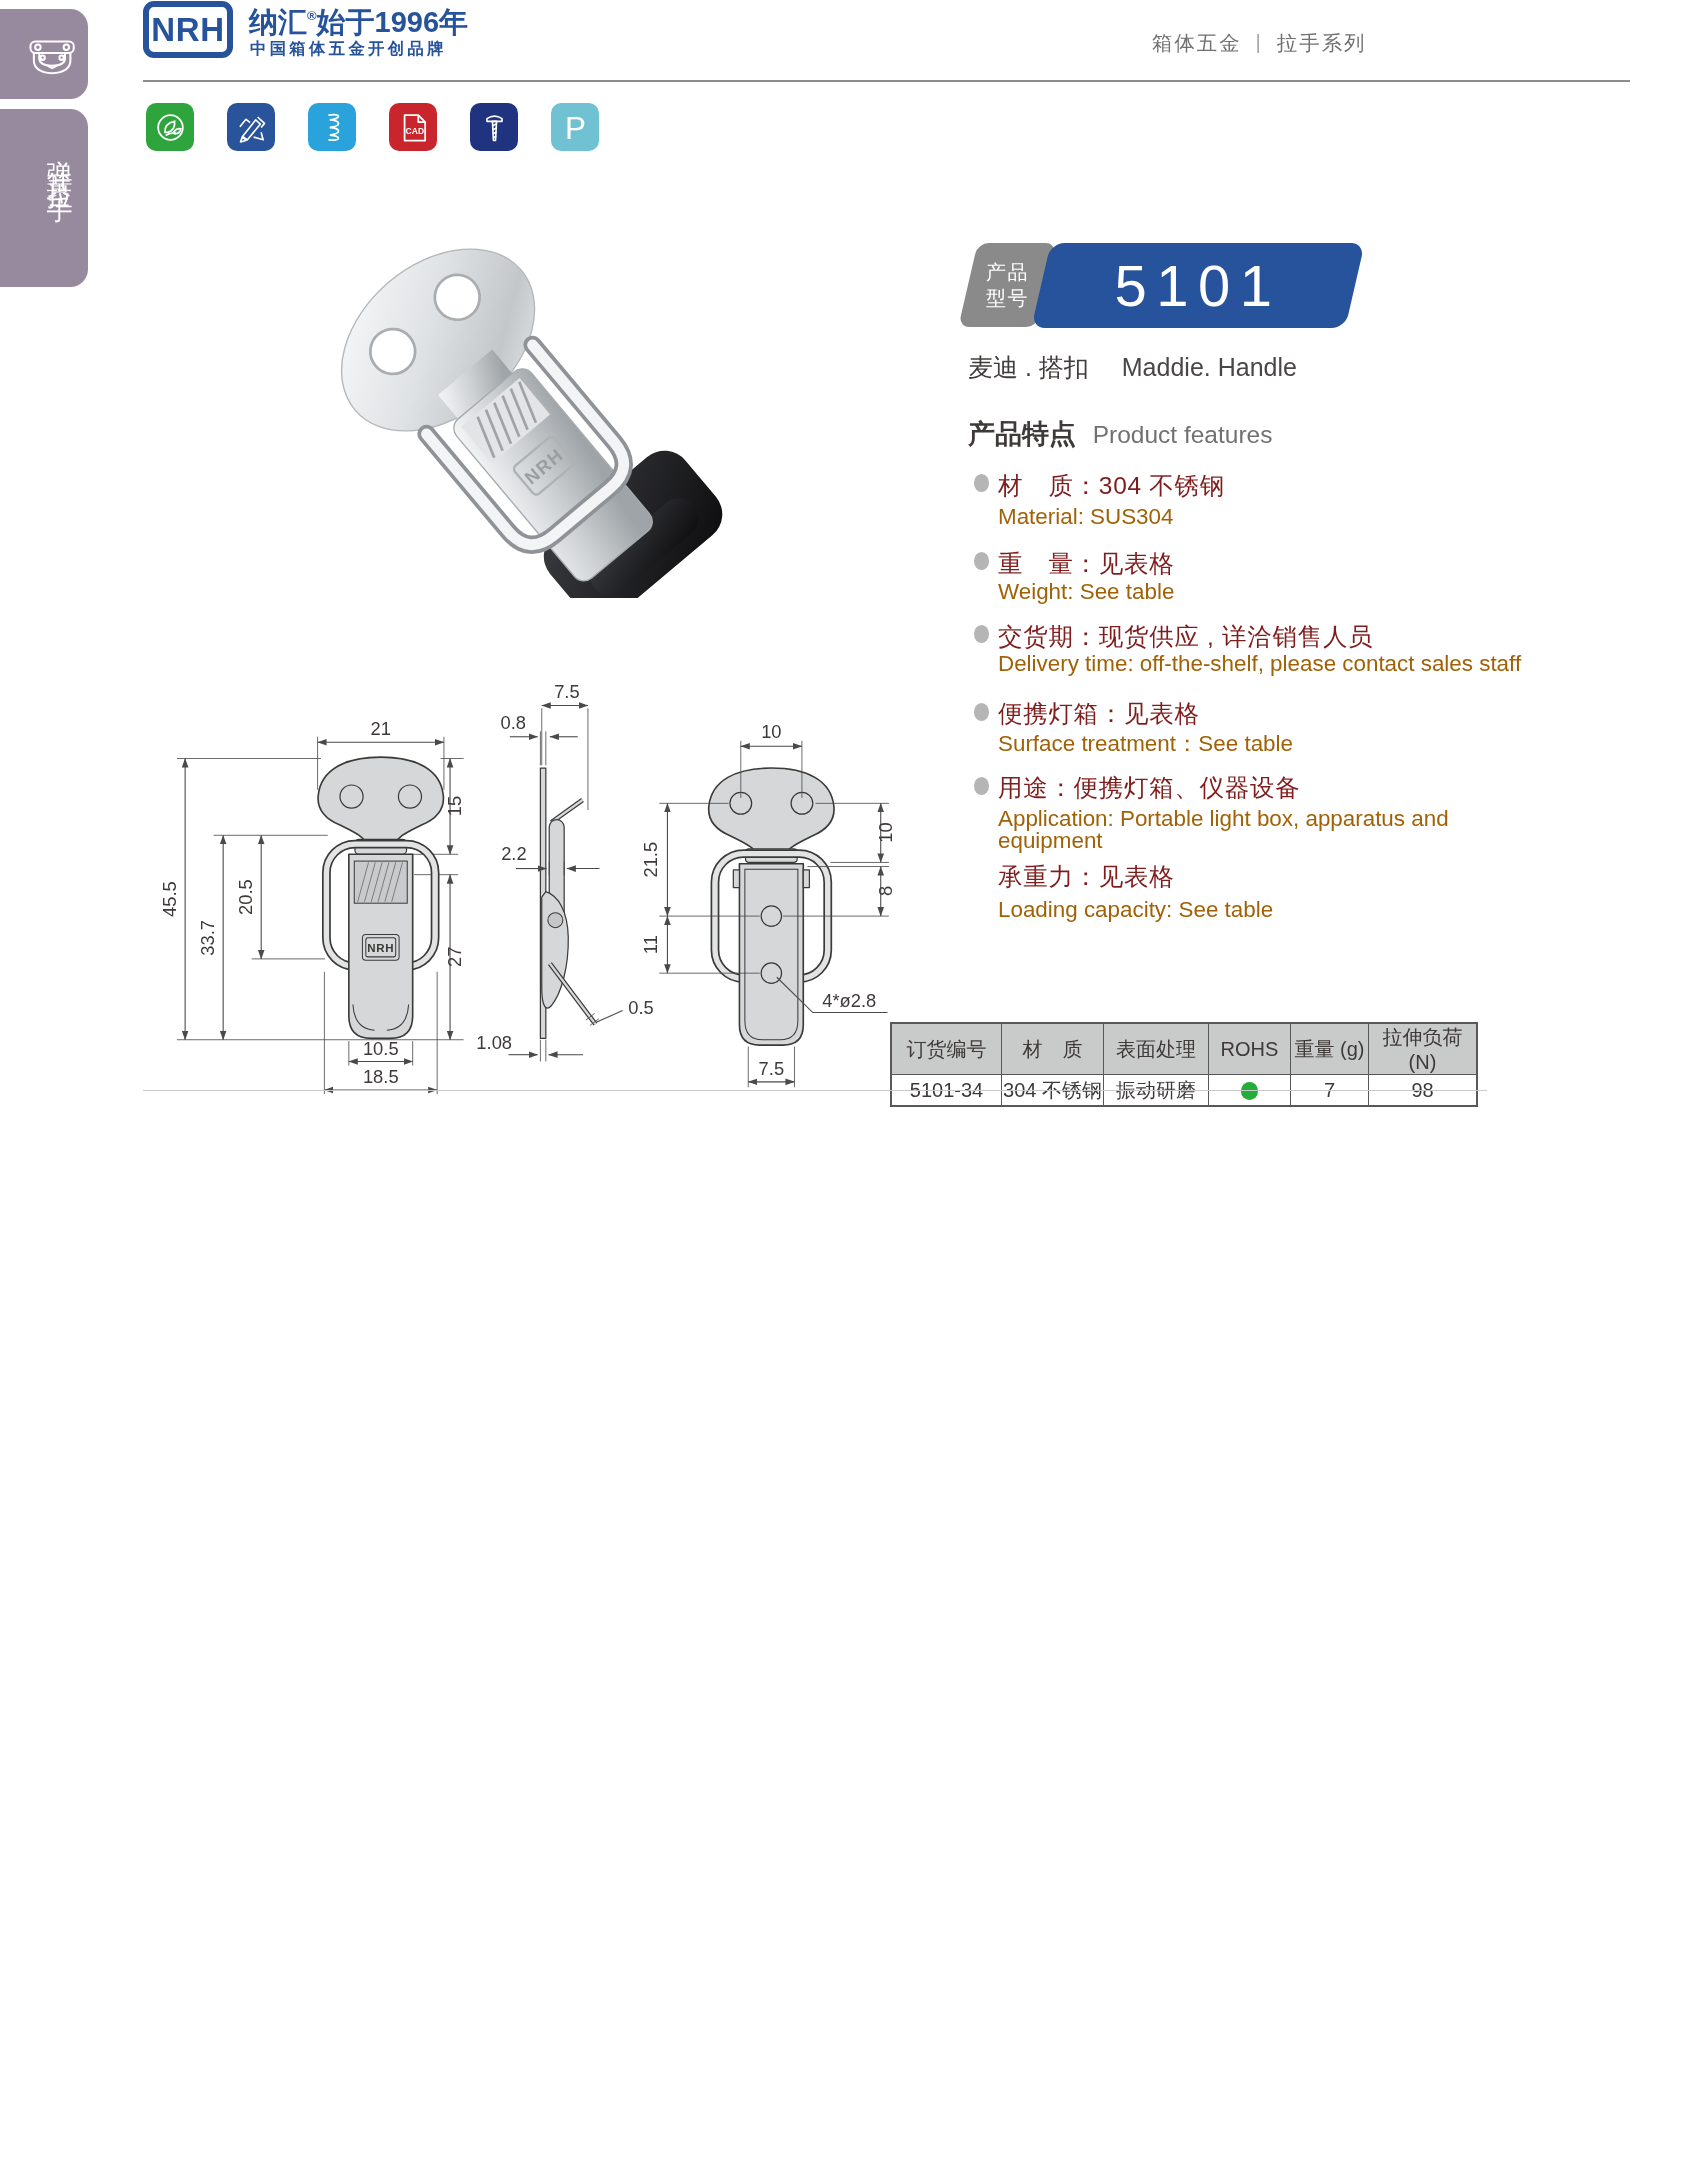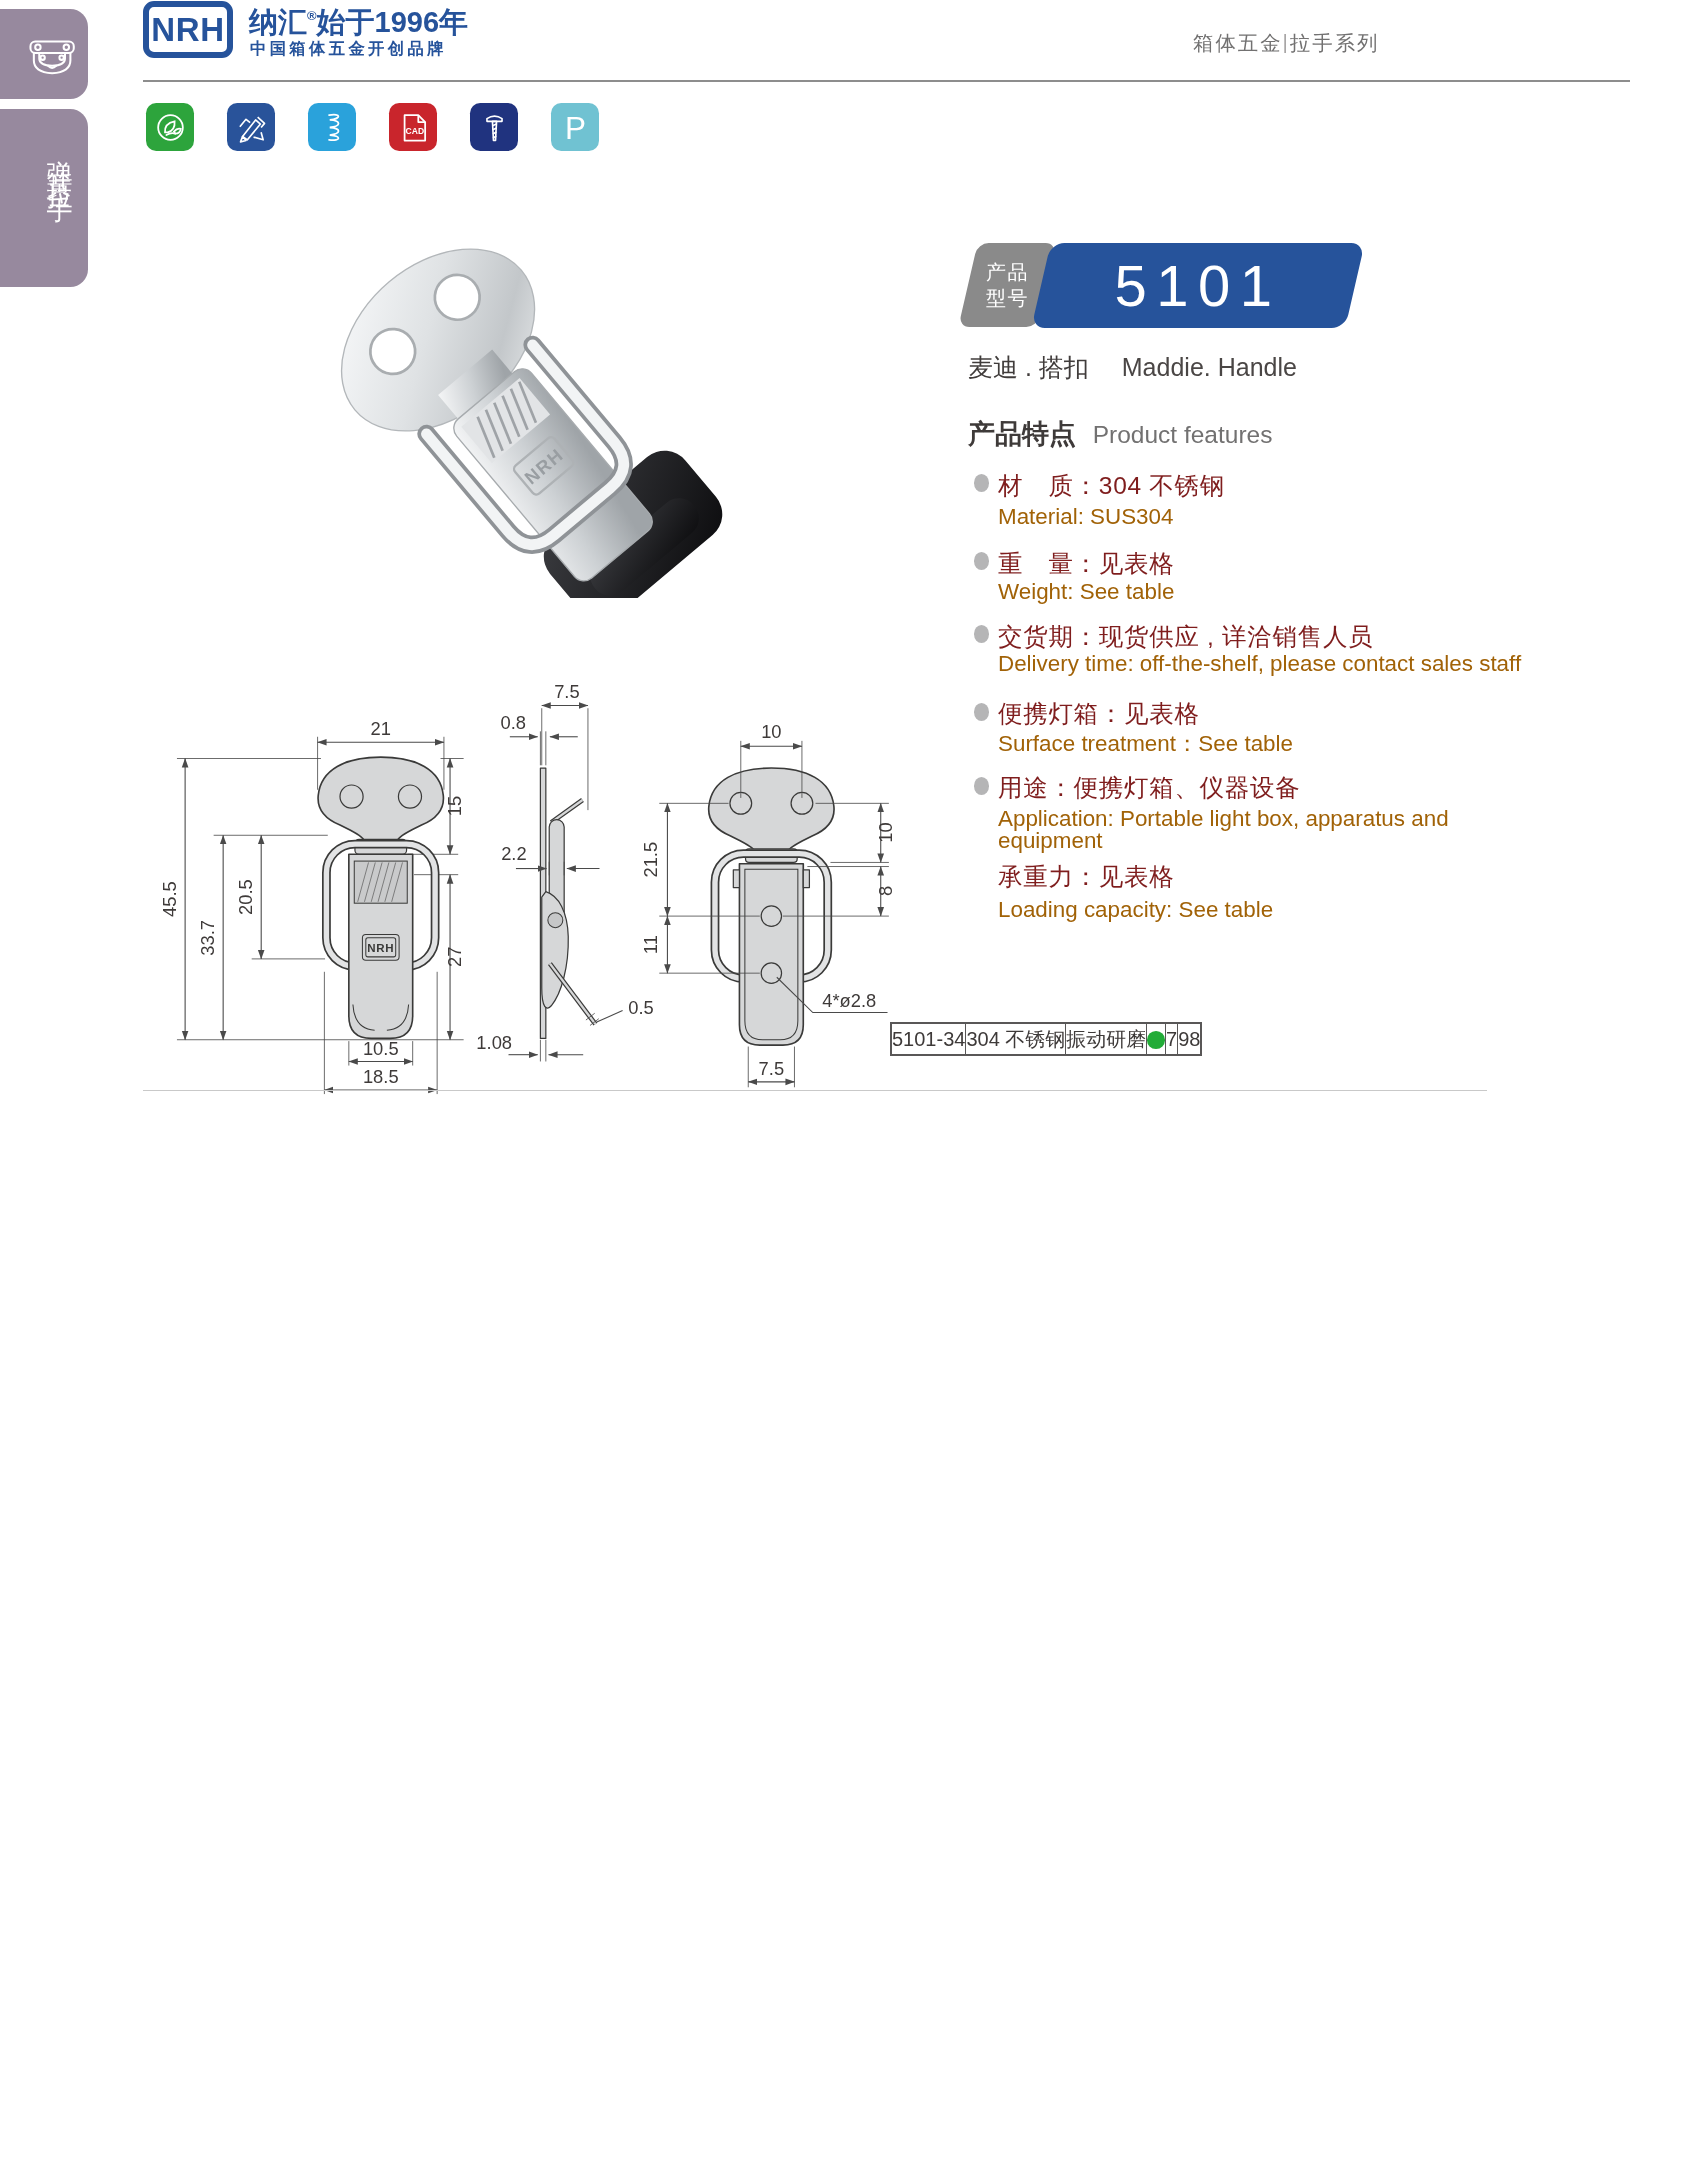--- a/index.html
+++ b/index.html
@@ -14,21 +14,21 @@
     font-size:26px;letter-spacing:12.2px;color:#fff;font-weight:400;}
 
   
   .logo-box{position:absolute;left:143px;top:1.4px;width:90px;height:57px;box-sizing:border-box;
     border:6.1px solid #26539B;border-radius:11px;display:flex;align-items:center;justify-content:center;}
   .logo-box span{font-size:33px;font-weight:bold;color:#26539B;letter-spacing:0.7px;}
   .brand-line1{position:absolute;left:249px;top:2.7px;font-size:29px;font-weight:bold;color:#26539B;white-space:nowrap;}
   .brand-line1 sup{font-size:13px;vertical-align:12.2px;}
   .brand-line2{position:absolute;left:250px;top:38px;font-size:16.3px;font-weight:bold;
     letter-spacing:3.4px;color:#26539B;white-space:nowrap;}
-  .series{position:absolute;left:1193px;top:28.5px;display:flex;align-items:center;gap:0;
+  .series{position:absolute;left:1152px;top:28.5px;display:flex;align-items:center;gap:14px;
     font-size:20.4px;color:#727171;letter-spacing:2px;}
   .series .divider{color:#a6a4a4;font-weight:100;font-size:20.4px;}
   .header-rule{position:absolute;left:143px;top:80px;width:1487px;height:2px;background:#8d8d8d;}
 
   
   .icon-strip{position:absolute;left:146px;top:103px;display:flex;gap:33px;}
   .chip{width:48px;height:48px;border-radius:10.2px;display:flex;align-items:center;justify-content:center;}
 
   
   .badge{position:absolute;transform:skewX(-13deg);border-radius:11px;}
@@ -400,20 +400,28 @@
       <line class="dim" x1="891" y1="612" x2="959" y2="612"></line>
       <text class="dt" x="925" y="602" text-anchor="middle">7.5</text>
       <path class="leader" d="M 933,458 L 986,510 L 1096,510"></path>
       <text class="dt" x="1000" y="502" text-anchor="start">4*ø2.8</text>
     </g>
   </svg>
   </div>
 
   <table class="spec-table">
     <tbody>
+        <tr class="hd">
+      <td class="w1">订货编号</td>
+      <td class="w2">材　质</td>
+      <td class="w3">表面处理</td>
+      <td class="w4">ROHS</td>
+      <td class="w5">重量 (g)</td>
+      <td class="w6">拉伸负荷 (N)</td>
+    </tr>
     <tr class="bd">
       <td>5101-34</td>
       <td>304 不锈钢</td>
       <td>振动研磨</td>
       <td><span class="rohs-dot"></span></td>
       <td>7</td>
       <td>98</td>
     </tr>
   </tbody>
     </table>

